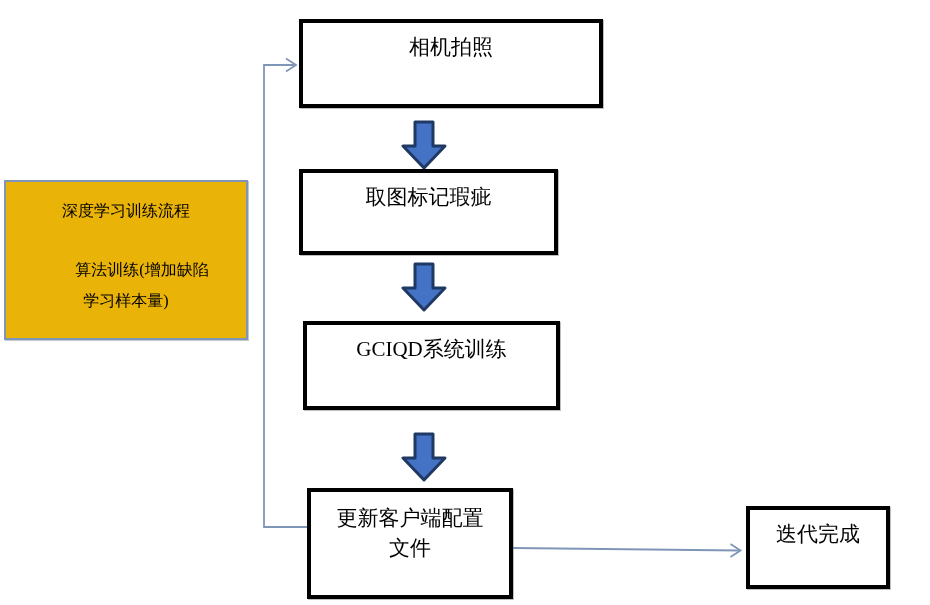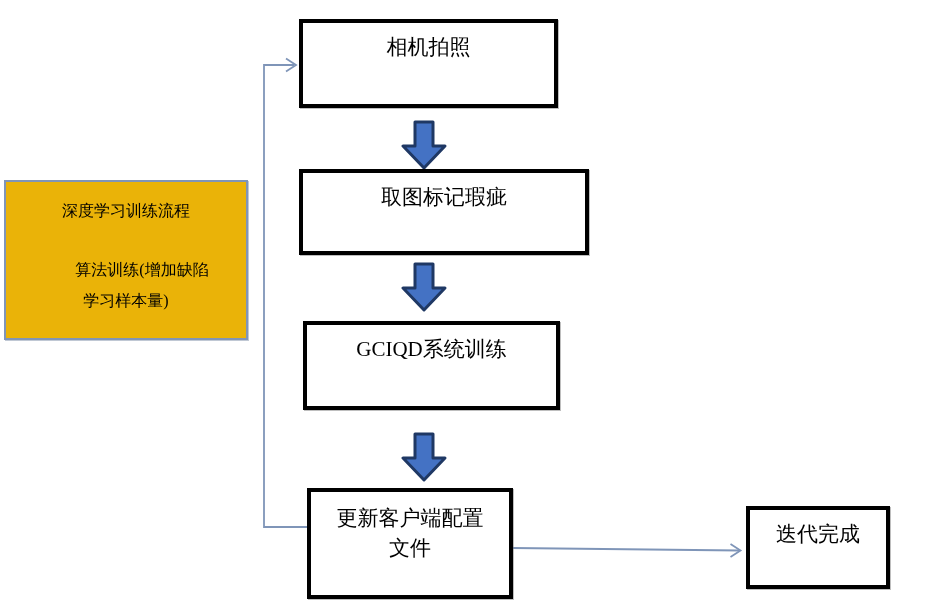--- a/index.html
+++ b/index.html
@@ -18,22 +18,22 @@
   .thinbox {
     position:absolute; box-sizing:border-box;
     border:2px solid var(--note-border,#8095b8);
     background:#eab308; text-align:center;
     font-size:16px; line-height:31px;
     box-shadow:1px 1px 0 rgba(130,145,170,.5);
     margin-top:12px;
   }
   .note { left:4px; top:168px; width:244px; height:160px; padding-top:13px; }
   .note .gap { margin-top:28px;padding-left:32px; }
-  .n-camera { left:299px; top:19px;  width:259px; height:89px; }
-  .n-mark   { left:299px; top:169px; width:290px; height:86px; }
+  .n-camera { left:299px; top:19px;  width:304px; height:89px; }
+  .n-mark   { left:299px; top:169px; width:259px; height:86px; }
   .n-train  { left:303px; top:321px; width:257px; height:89px; }
   .n-update { left:307px; top:488px; width:206px; height:111px; padding-top:11px; }
   .n-done   { left:746px; top:506px; width:144px; height:83px;  }
   .edge-label { left:570px; top:472px; width:128px; height:64px; padding-top:8px; }
   .block-arrow { position:absolute; width:46px; height:50px; }
   .ba1 { left:401px; top:120px; }
   .ba2 { left:401px; top:262px; }
   .ba3 { left:401px; top:432px; }
   .connector-layer { position:absolute; left:0; top:0; width:930px; height:605px; pointer-events:none; }
   .conn { fill:none; stroke:var(--connector,#7f95b8); stroke-width:1.8px; }

